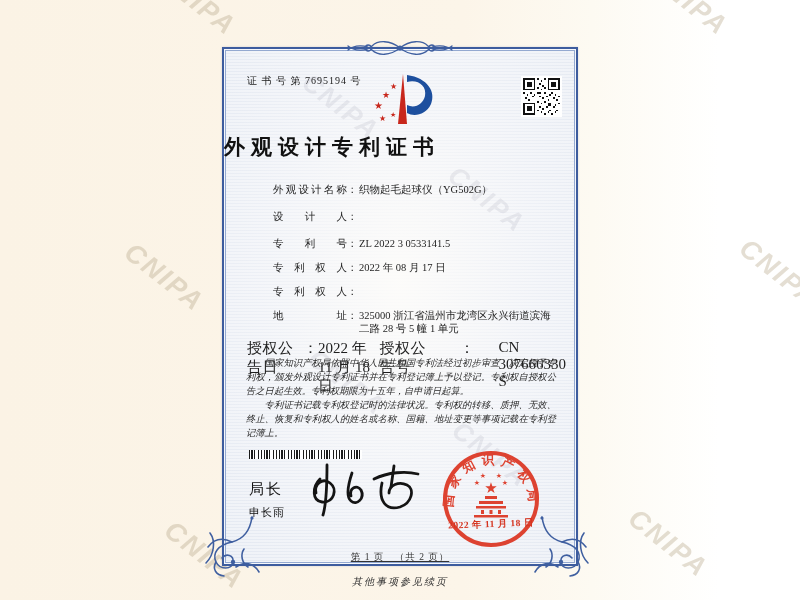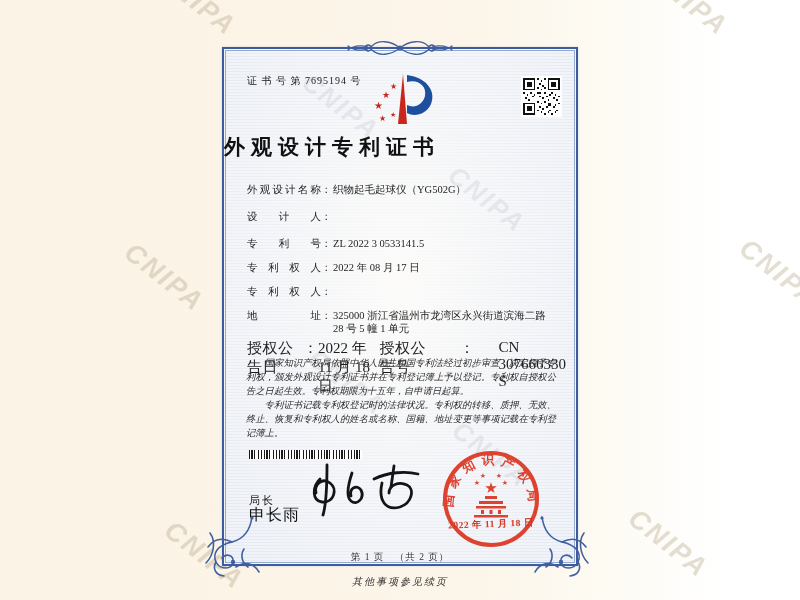--- a/index.html
+++ b/index.html
@@ -38,42 +38,42 @@
   .flourish.fl-left  { left:-22px; bottom:-15px; }
   .flourish.fl-right { right:-16px; bottom:-15px; transform:scaleX(-1); }
   
   .cert-no { position:absolute; left:23px; top:25px; font-size:10px; letter-spacing:1px; color:#222;text-align:right; }
   .logo { position:absolute; left:142px; top:24px; }
   .qr { position:absolute; left:297px; top:27px; width:41px; height:41px; background:#fff; padding:2px; }
   .title { position:absolute; left:0; right:0; top:84px; text-align:left;
            font-size:21px; font-weight:bold; letter-spacing:6px; color:#111; }
   
   .frow { position:absolute; left:23px; right:18px; display:flex; font-size:10.5px; color:#1e1e1e; line-height:13px; }
-  .flabel { display:inline-block; width:74px; text-align:justify; text-align-last:justify; flex:0 0 74px; }
+  .flabel { display:inline-block; width:74px; text-align:justify; text-align-last:justify; flex:0 0 74px;margin-left:26px; }
   .fcolon { flex:0 0 12px; }
   .fvalue { flex:1; }
   .f0{top:134px}.f1{top:161px}.f2{top:188px}.f3{top:212px}.f4{top:236px}.f5{top:260px}
   .grant-row { position:absolute; left:23px; right:10px; top:290px; font-size:15px; color:#1e1e1e; display:flex; }
   .grant-left { display:flex; width:196px; }
   .grant-right { display:flex;gap:24px; }
   .glabel { display:inline-block; width:56px; letter-spacing:0.5px; flex:0 0 56px; }
   
   .legal { position:absolute; left:22px; right:20px; top:307px; font-size:9.3px; line-height:14px;
            color:#2a2a2a; text-align:justify; font-style:italic; }
   .legal p { text-indent:2em; margin:0; }
   
   .barcode { position:absolute; left:25px; top:401px; width:113px; height:9px;
     background:repeating-linear-gradient(90deg,#1a1a1a 0 1px,#fff 1px 2px,#1a1a1a 2px 4px,#fff 4px 5px,#1a1a1a 5px 6px,#fff 6px 9px,#1a1a1a 9px 10px,#fff 10px 12px,#1a1a1a 12px 13px,#fff 13px 15px); }
-  .director-label { position:absolute; left:25px; top:444px; font-size:11px; color:#111; letter-spacing:2px; }
-  .director-name  { position:absolute; left:25px; top:456px; font-size:16px; color:#111; letter-spacing:1px; }
+  .director-label { position:absolute; left:25px; top:431px; font-size:15px; color:#111; letter-spacing:2px; }
+  .director-name  { position:absolute; left:25px; top:456px; font-size:11px; color:#111; letter-spacing:1px; }
   .signature { position:absolute; left:80px; top:410px; }
   .seal { position:absolute; left:217px; top:400px; width:100px; height:100px; mix-blend-mode:multiply; }
   .seal-date { position:absolute; left:214px; top:469px; width:106px; text-align:center;
                font-size:9.5px; color:#d53420; font-weight:bold; letter-spacing:0.5px; transform:rotate(-2deg); }
-  .page-info { position:absolute; left:0; right:0; top:502px; text-align:center; font-size:9.5px; color:#333; letter-spacing:1px; }
+  .page-info { position:absolute; left:0; right:0; top:502px; text-align:center; font-size:9.5px; color:#333; letter-spacing:1px;text-decoration:underline; }
   
   .continuation { position:absolute; left:210px; width:380px; top:571px; text-align:center; z-index:2; }
   .continuation span { font-size:10px; font-style:italic; color:#333; letter-spacing:2px;
                        border-bottom:1px solid #666; padding:0 4px 15px; }
 </style>
 </head>
 <body>
 
 <div class="page">
 

